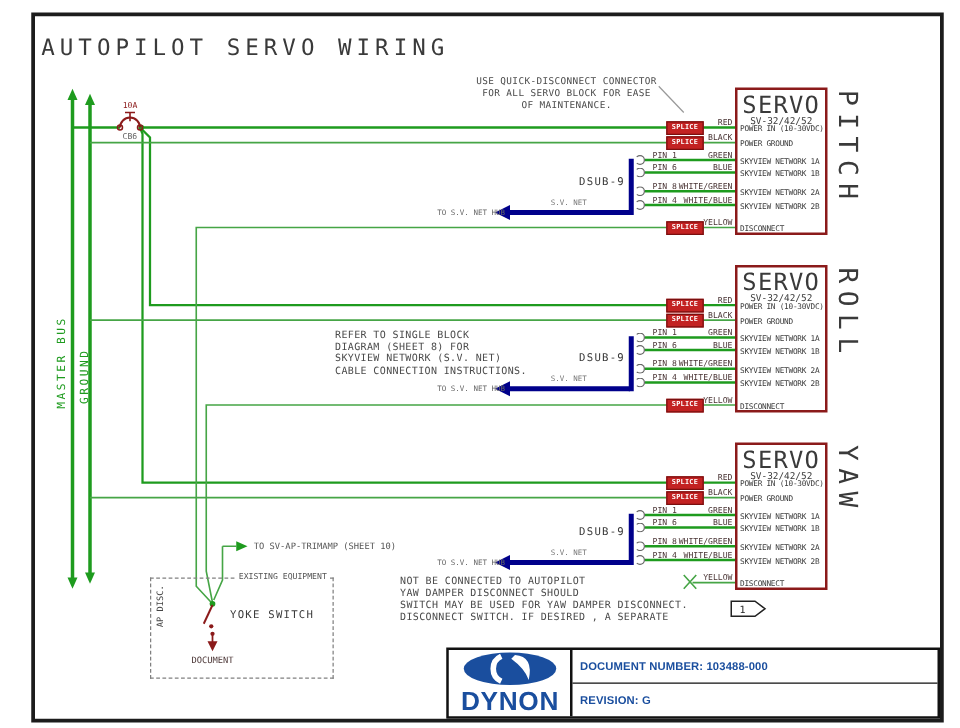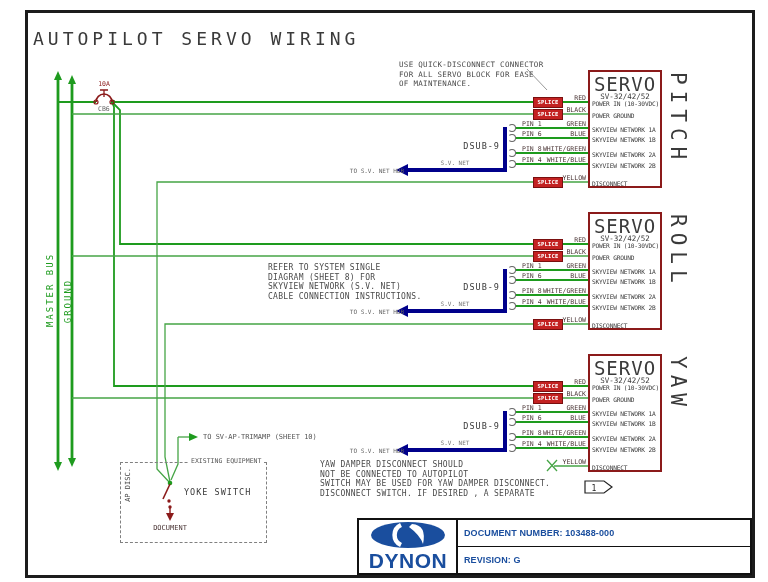--- a/index.html
+++ b/index.html
@@ -106,34 +106,34 @@
     </g>
     <line x1="527" y1="69" x2="547" y2="90" stroke="#999" stroke-width="1"></line>
   </svg>
 
   <div class="abs" style="left:96px;top:80px;width:16px;text-align:center;font-size:6.5px;color:var(--maroon);">10A</div>
   <div class="abs" style="left:98px;top:105px;width:28px;font-size:6.5px;color:#666;">CB6</div>
 
   <div class="abs buslabel rot" style="left:8px;top:285px;width:84px;">MASTER BUS</div>
   <div class="abs buslabel rot" style="left:26px;top:296px;width:84px;">GROUND</div>
 
-  <div class="abs note" style="left:399px;top:60px;">
+  <div class="abs note" style="left:381px;top:60px;text-align:center;">
     <div>USE QUICK-DISCONNECT CONNECTOR</div>
     <div>FOR ALL SERVO BLOCK FOR EASE</div>
     <div>OF MAINTENANCE.</div>
   </div>
   <div class="abs note" style="left:268px;top:263px;font-size:8px;">
-    <div>REFER TO SYSTEM SINGLE</div>
+    <div>REFER TO SINGLE BLOCK</div>
     <div>DIAGRAM (SHEET 8) FOR</div>
     <div>SKYVIEW NETWORK (S.V. NET)</div>
     <div>CABLE CONNECTION INSTRUCTIONS.</div>
   </div>
   <div class="abs note" style="left:320px;top:460px;font-size:8px;">
+    <div>NOT BE CONNECTED TO AUTOPILOT</div>
     <div>YAW DAMPER DISCONNECT SHOULD</div>
-    <div>NOT BE CONNECTED TO AUTOPILOT</div>
     <div>SWITCH MAY BE USED FOR YAW DAMPER DISCONNECT.</div>
     <div>DISCONNECT SWITCH. IF DESIRED , A SEPARATE</div>
   </div>
 
   <div class="abs small7" style="left:203px;top:433px;">TO SV-AP-TRIMAMP (SHEET 10)</div>
 
   <div class="abs dashbox" style="left:120px;top:462px;width:145px;height:79px;"></div>
   <div class="abs" style="left:188px;top:457px;font-size:6.5px;color:#555;background:#fff;padding:0 3px;">EXISTING EQUIPMENT</div>
   <div class="abs rot" style="left:100px;top:481px;width:56px;text-align:center;font-size:7px;color:#444;">AP DISC.</div>
   <div class="abs" style="left:184px;top:487px;width:62px;text-align:center;font-size:8.5px;letter-spacing:1px;color:#3a3a3a;">YOKE SWITCH</div>

